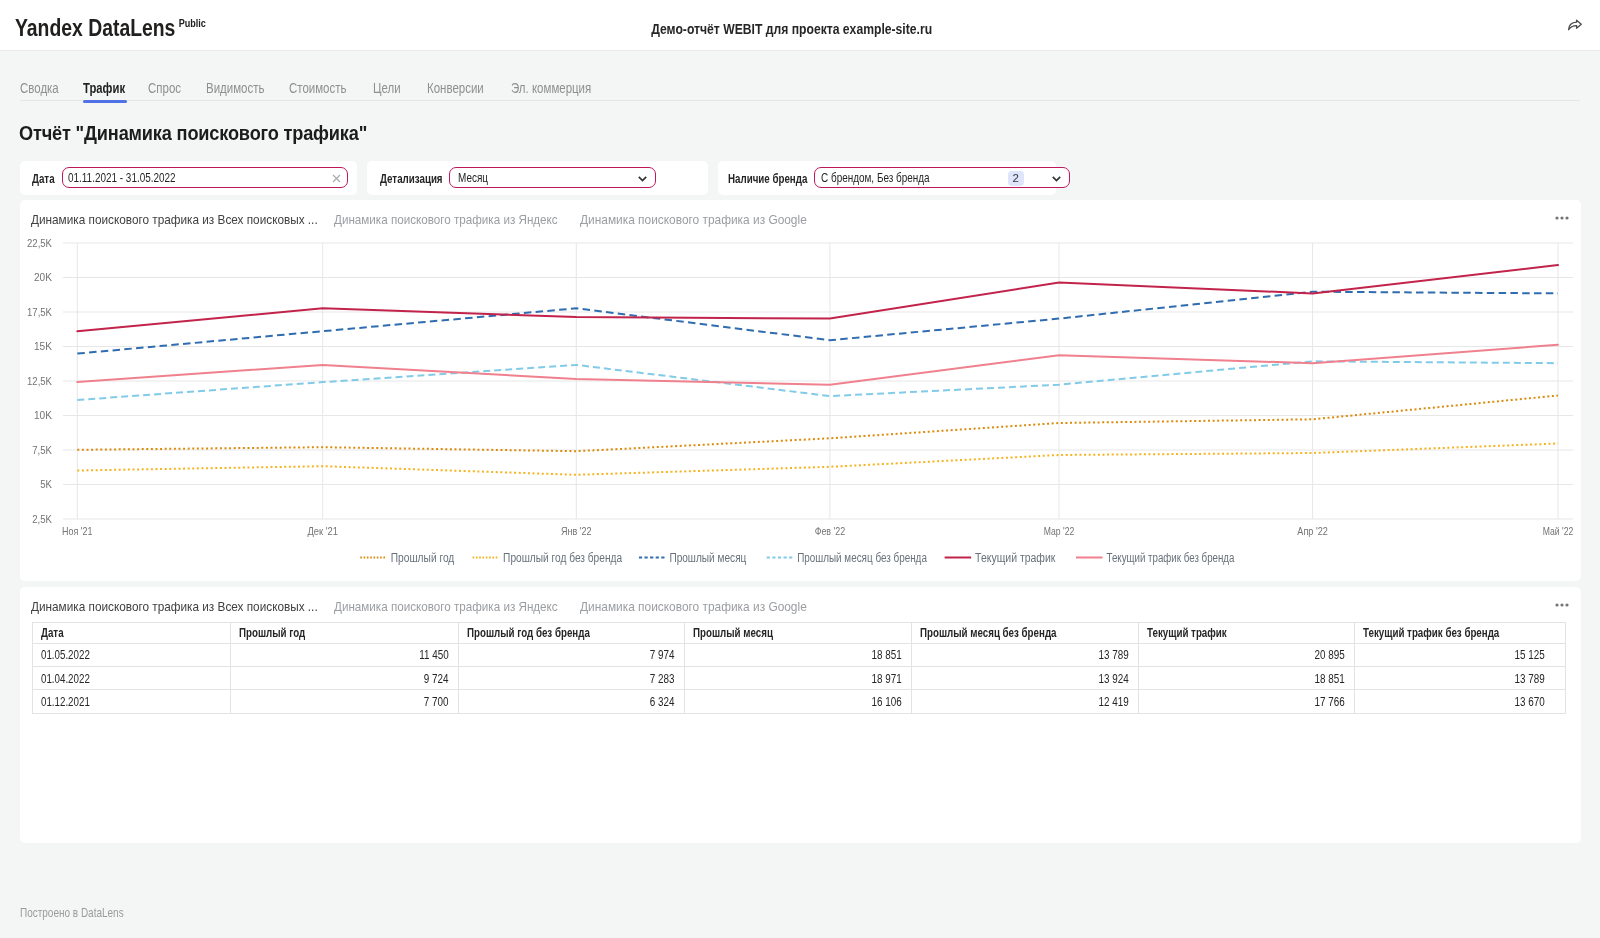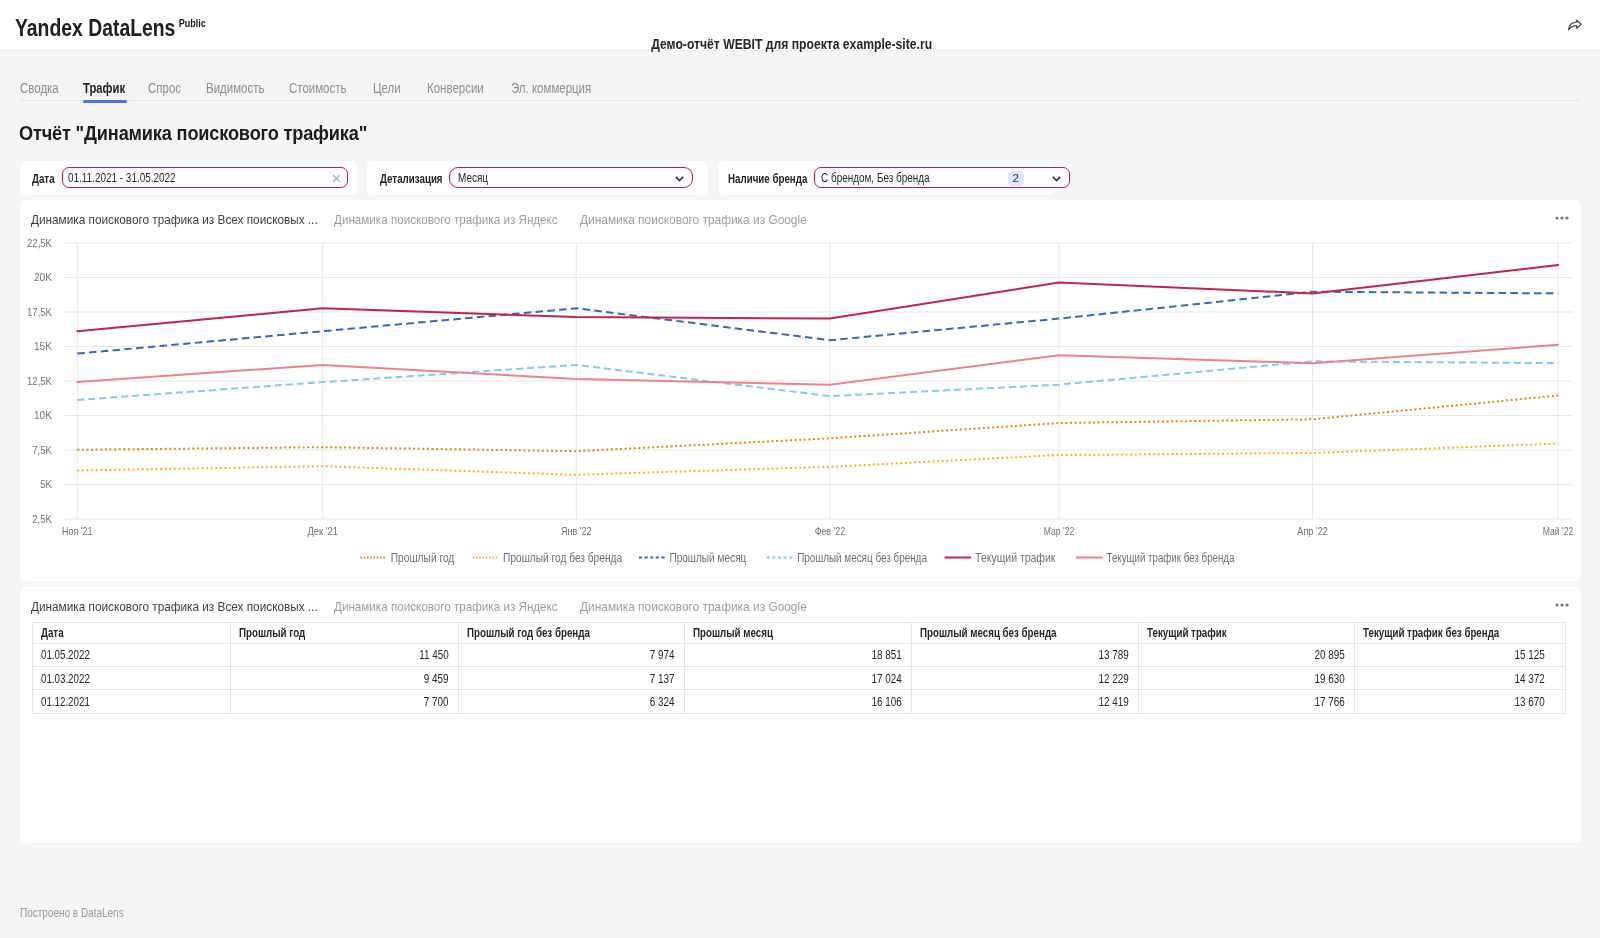--- a/index.html
+++ b/index.html
@@ -1,19 +1,19 @@
 <!DOCTYPE html>
 <html lang="ru"><head><meta charset="utf-8"><title>Демо-отчёт</title>
 <style>
 * { margin:0; padding:0; box-sizing:border-box; }
 html,body { width:1600px; height:938px; background:#f4f5f5; font-family:"Liberation Sans",sans-serif; position:relative; overflow:hidden; }
 .topbar { position:absolute; left:0; top:0; width:1600px; height:51px; background:#fff; border-bottom:1px solid #e9e9e9; }
 .logo { position:absolute; left:15px; top:14.5px; font-size:23.5px; font-weight:700; color:#21201f; transform:scaleX(.824); transform-origin:0 50%; white-space:nowrap; }
 .logo sup { font-size:11px; font-weight:700; vertical-align:super; margin-left:4px; }
-.htitle { position:absolute; left:0; top:36px; width:1584px; text-align:center; font-size:14px; font-weight:700; color:#262626; }
+.htitle { position:absolute; left:0; top:21px; width:1584px; text-align:center; font-size:14px; font-weight:700; color:#262626; }
 .htitle span { display:inline-block; transform:scaleX(.869); }
 .share { position:absolute; left:1566.5px; top:19px; }
 .navtab { position:absolute; top:80px; font-size:14px; color:#8f8f8f; white-space:nowrap; transform:scaleX(.82); transform-origin:0 50%; }
 .navtab.active { color:#1f1f1f; font-weight:700; transform:scaleX(.805); }
 .navline { position:absolute; left:20px; top:100px; width:1560px; height:1px; background:#e5e5e5; }
 .navunder { position:absolute; left:82.5px; top:100px; width:44px; height:3px; border-radius:2px; background:#5172e4; }
 h1 { position:absolute; left:19px; top:120.5px; font-size:20.5px; font-weight:700; color:#1c1c1c; letter-spacing:-0.2px; transform:scaleX(.887); transform-origin:0 50%; white-space:nowrap; }
 .card { position:absolute; background:#fff; border-radius:5px; }
 .f1 { left:20px; top:160.5px; width:337px; height:34px; }
 .f2 { left:367px; top:160.5px; width:341px; height:34px; }
@@ -61,21 +61,21 @@
 <div class="card f1">
  <div class="flabel" style="left:11.5px">Дата</div>
  <div class="fctl" style="left:41.5px; width:286px; padding-left:5px;"><span class="tx">01.11.2021 - 31.05.2022</span>
    <svg style="position:absolute; right:5.5px; top:6px" width="9" height="9" viewBox="0 0 9 9" stroke="#ababab" stroke-width="1.2">
         <path d="M1 1 L8 8 M8 1 L1 8"></path>
       </svg>
  </div>
 </div>
 <div class="card f2">
  <div class="flabel" style="left:12.5px">Детализация</div>
- <div class="fctl" style="left:81.6px; width:244px; padding-left:8px;border-radius:9px;"><span class="tx">Месяц</span>
+ <div class="fctl" style="left:81.6px; width:207px; padding-left:8px;"><span class="tx">Месяц</span>
    <svg style="position:absolute; right:8px; top:7.5px" width="9" height="6" viewBox="0 0 9 6" fill="none" stroke="#333" stroke-width="1.7">
         <path d="M0.8 0.8 L4.5 4.5 L8.2 0.8"></path>
       </svg>
  </div>
 </div>
 <div class="card f3">
  <div class="flabel" style="left:9.5px">Наличие бренда</div>
  <div class="fctl" style="left:96px; width:256px; padding-left:6px;"><span class="tx">С брендом, Без бренда</span>
    <span style="position:absolute; left:193px; top:3px; width:15.5px; height:15px; background:#dfe5fb; border-radius:4px; text-align:center; font-size:11.5px; line-height:15px; color:#33373e;">2</span>
    <svg style="position:absolute; right:8px; top:7.5px" width="9" height="6" viewBox="0 0 9 6" fill="none" stroke="#333" stroke-width="1.7">
@@ -179,27 +179,27 @@
 <tr>
           <td class="dt"><span class="cl">01.05.2022</span></td>
           <td class="num"><span class="cr">11 450</span></td>
           <td class="num"><span class="cr">7 974</span></td>
           <td class="num"><span class="cr">18 851</span></td>
           <td class="num"><span class="cr">13 789</span></td>
           <td class="num"><span class="cr">20 895</span></td>
           <td class="num last"><span class="cr">15 125</span></td>
         </tr>
 <tr>
-          <td class="dt"><span class="cl">01.03.2022</span></td>
-          <td class="num"><span class="cr">9 459</span></td>
-          <td class="num"><span class="cr">7 137</span></td>
-          <td class="num"><span class="cr">17 024</span></td>
-          <td class="num"><span class="cr">12 229</span></td>
-          <td class="num"><span class="cr">19 630</span></td>
-          <td class="num last"><span class="cr">14 372</span></td>
+          <td class="dt"><span class="cl">01.04.2022</span></td>
+          <td class="num"><span class="cr">9 724</span></td>
+          <td class="num"><span class="cr">7 283</span></td>
+          <td class="num"><span class="cr">18 971</span></td>
+          <td class="num"><span class="cr">13 924</span></td>
+          <td class="num"><span class="cr">18 851</span></td>
+          <td class="num last"><span class="cr">13 789</span></td>
         </tr>
 <tr>
           <td class="dt"><span class="cl">01.12.2021</span></td>
           <td class="num"><span class="cr">7 700</span></td>
           <td class="num"><span class="cr">6 324</span></td>
           <td class="num"><span class="cr">16 106</span></td>
           <td class="num"><span class="cr">12 419</span></td>
           <td class="num"><span class="cr">17 766</span></td>
           <td class="num last"><span class="cr">13 670</span></td>
         </tr>

